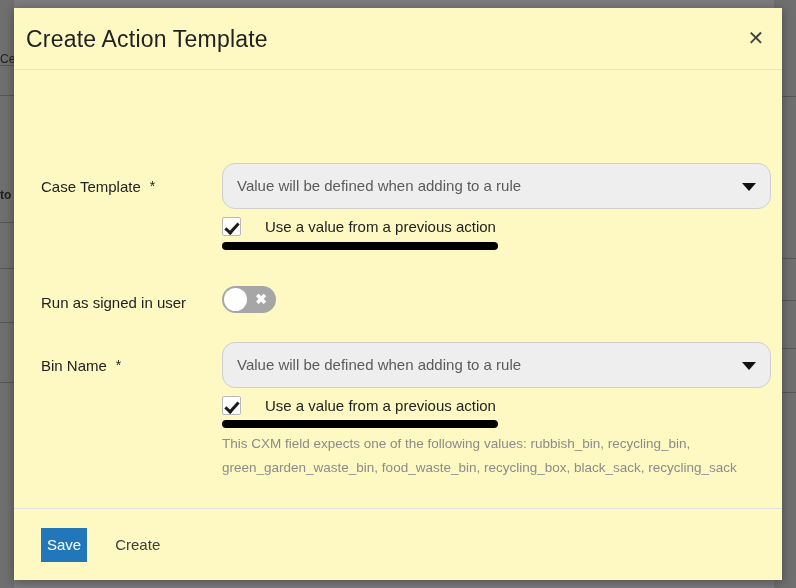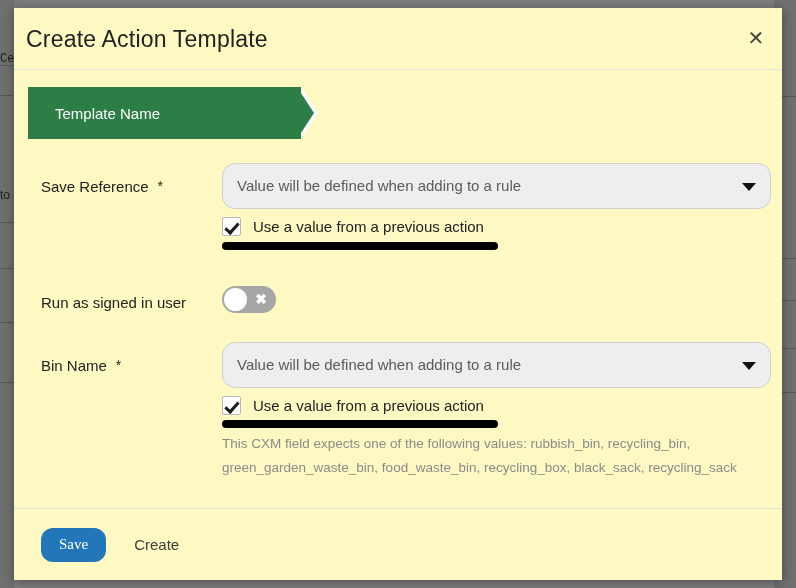--- a/index.html
+++ b/index.html
@@ -200,21 +200,21 @@
   .checkbox::after {
     content: "";
     position: absolute;
     left: 5px; top: 2px;
     width: 5px; height: 11px;
     border: solid #1c1c1c;
     border-width: 0 3px 3px 0;
     transform: rotate(42deg);
   }
   .checkbox-label {
-    margin-left: 12px;
+    margin-left: 24px;
     font-size: 15px;
     color: #222;
     white-space: nowrap;
   }
   .redaction-bar {
     position: absolute;
     left: 208px;
     width: 276px;
     height: 8px;
     background: #000000;
@@ -264,46 +264,46 @@
     height: 72px;
     border-top: 1px solid #e2e2e2;
     display: flex;
     align-items: center;
     padding-left: 27px;
   }
   #save-button {
     background: #2277bb;
     color: #ffffff;
     border: none;
-    border-radius: 12px;
-    font-size: 15px;
-    padding: 0 18px;
+    border-radius: 0;
+    font-size: 15px;
+    padding: 0 6px;
     height: 34px;
     cursor: pointer;
-    font-family: Liberation Serif, serif;
+    font-family: Liberation Sans, sans-serif;
   }
   #cancel-button {
     background: transparent;
     border: none;
     color: #3d3d3d;
     font-size: 15px;
     margin-left: 22px;
     cursor: pointer;
     font-family: "Liberation Sans", sans-serif;
   }
 </style>
 </head>
 <body>
 
 <div id="backdrop">
   <div class="bg-strip bg-left">
-    <div class="bg-text" style="left:0px; top:52px;font-family:Liberation Mono, monospace;">Ce</div>
+    <div class="bg-text" style="left:0px; top:52px;">Ce</div>
     <div class="bg-rule" style="left:0; right:0; top:65px;"></div>
     <div class="bg-rule" style="left:0; right:0; top:95px;"></div>
-    <div class="bg-text" style="left:0px; top:188px;">to</div>
+    <div class="bg-text" style="left:0px; top:188px;font-weight:bold;">to</div>
     <div class="bg-rule" style="left:0; right:0; top:222px;"></div>
     <div class="bg-rule" style="left:0; right:0; top:268px;"></div>
     <div class="bg-rule" style="left:0; right:0; top:322px;"></div>
     <div class="bg-rule" style="left:0; right:0; top:382px;"></div>
   </div>
   <div class="bg-strip bg-right">
     <div class="bg-rule" style="left:0; right:0; top:96px;"></div>
     <div class="bg-rule" style="left:0; right:0; top:258px;"></div>
     <div class="bg-rule" style="left:0; right:0; top:300px;"></div>
     <div class="bg-rule" style="left:0; right:0; top:348px;"></div>
@@ -314,28 +314,25 @@
 <div id="modal">
 
   <div id="modal-header">
     <div id="modal-title">Create Action Template</div>
     <button id="close-btn">✕</button>
   </div>
 
   <div id="modal-body">
 
     <div id="stepper">
-      <div class="step step-1">
-        <span class="step-label">Template Name</span>
-      </div>
     </div>
 
     <div class="form-row">
       <div class="field-label" style="top:108px;">
-        <span>Save Reference</span><span class="req-star">*</span>
+        <span>Case Template</span><span class="req-star">*</span>
       </div>
       <div class="select-box" style="top:93px;">
         <span class="select-text">Value will be defined when adding to a rule</span>
         <span class="select-arrow"></span>
       </div>
       <div class="checkbox-row" style="top:147px;">
         <span class="checkbox"></span>
         <span class="checkbox-label">Use a value from a previous action</span>
       </div>
       <div class="redaction-bar" style="top:172px;"></div>

